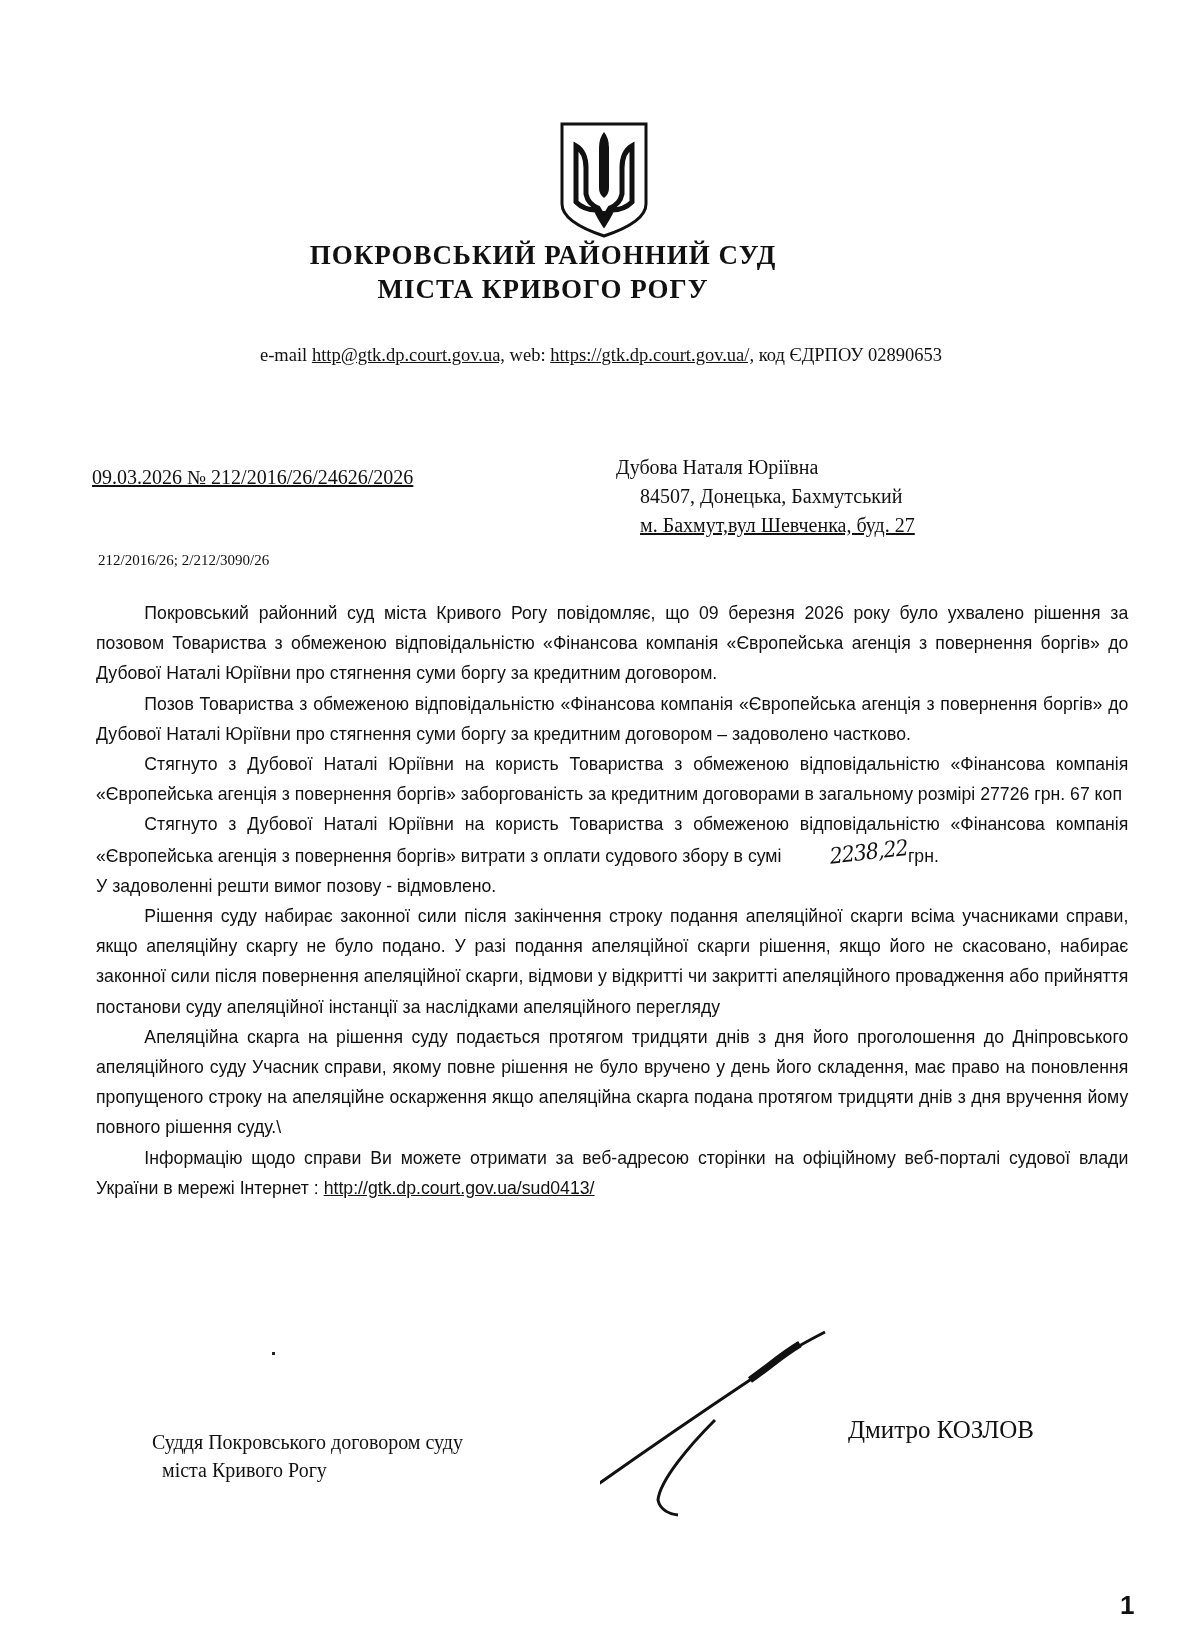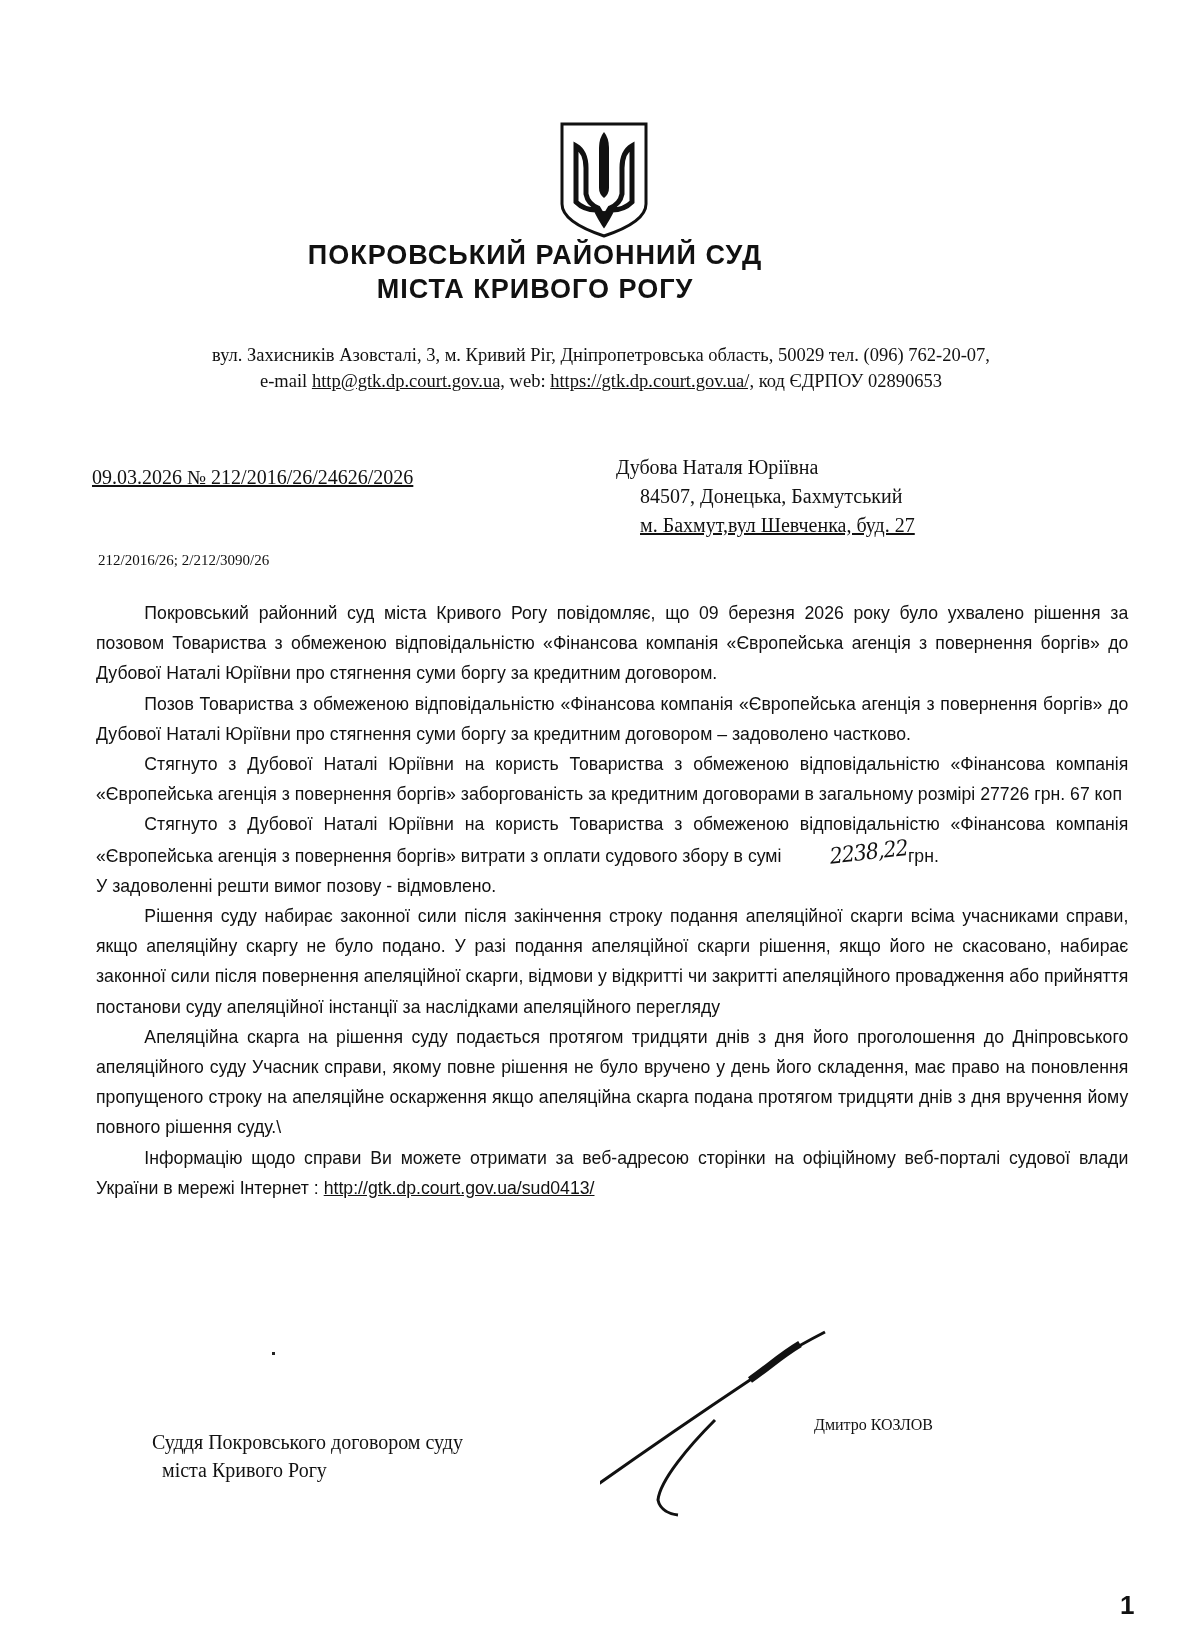--- a/index.html
+++ b/index.html
@@ -3,23 +3,23 @@
   <meta charset="utf-8">
   <style>
     html, body { margin: 0; padding: 0; background: #ffffff; }
     body {
       width: 1202px; height: 1634px; position: relative; overflow: hidden;
       font-family: "Liberation Serif", "DejaVu Serif", serif; color: #111;
     }
     .abs { position: absolute; }
     .emblem { left: 558px; top: 118px; width: 92px; height: 122px; }
     .title {
-      left: 0; width: 1070px; text-align: center; font-weight: bold;
+      left: 8px; width: 1070px; text-align: center; font-weight: bold;
       font-size: 27px; letter-spacing: 1px; line-height: 34px;
-      font-family: Liberation Sans, sans-serif;
+      font-family: Liberation Serif, serif;
     }
     .title1 { top: 238px; }
     .title2 { top: 272px; }
     .contacts {
       left: 60px; width: 1082px; text-align: center; font-size: 18.5px; line-height: 26px; top: 342px;
     }
     .u { text-decoration: underline; }
     .regnum { left: 92px; top: 466px; font-size: 20px; text-decoration: underline; }
     .recipient { left: 616px; top: 453px; font-size: 20px; line-height: 29px; }
     .recipient .l2 { padding-left: 24px; }
@@ -32,40 +32,39 @@
       transform: scaleX(0.93); transform-origin: left top; width: 1110px;
     }
     .body p { margin: 0; text-indent: 52px; }
     .body p.ni { text-indent: 0; }
     .hand {
       font-family: "DejaVu Serif", serif; font-style: italic; font-size: 22px;
       display: inline-block; transform: rotate(-6deg); letter-spacing: -1px;
     }
     .sig-left { left: 152px; top: 1428px; font-size: 20px; line-height: 28px; }
     .sig-left .l2 { padding-left: 10px; }
-    .sig-name { left: 814px; top: 1416px; font-size: 16px; }
+    .sig-name { left: 848px; top: 1416px; font-size: 25px; }
     .signature { left: 600px; top: 1320px; width: 360px; height: 250px; }
     .pagenum { left: 1120px; top: 1590px; font-size: 26px; font-weight: bold; font-family: "Liberation Sans", sans-serif; }
     .dot { left: 272px; top: 1352px; width: 3px; height: 3px; background: #222; }
   </style>
 </head>
 <body>
 
 <svg class="abs emblem" viewBox="0 0 92 122">
   <path d="M4 6 H88 V86 Q88 104 46 118 Q4 104 4 86 Z" fill="none" stroke="#111" stroke-width="3"></path>
   <path d="M46 14 q-5 6 -5 16 v40 q0 6 5 10 q5 -4 5 -10 v-40 q0 -10 -5 -16z" fill="#111"></path>
   <path d="M18 28 q10 6 10 22 v26 q2 10 12 14 l6 10 l6 -10 q10 -4 12 -14 v-26 q0 -16 10 -22 v56 q-8 8 -20 8 q-4 8 -8 14 q-4 -6 -8 -14 q-12 0 -20 -8z" fill="none" stroke="#111" stroke-width="5"></path>
   <circle cx="46" cy="98" r="5" fill="#111"></circle>
 </svg>
 
 <div class="abs title title1">ПОКРОВСЬКИЙ РАЙОННИЙ СУД</div>
 <div class="abs title title2">МІСТА КРИВОГО РОГУ</div>
 
 <div class="abs contacts">
-  <div>вул. Захисників Азовсталі, 3, м. Кривий Ріг,  Дніпропетровська область, 50029 тел. (096) 762-20-07,</div>
   <div>
     <span>e-mail</span>
     <span class="u">http@gtk.dp.court.gov.ua,</span>
     <span>web:</span>
     <span class="u">https://gtk.dp.court.gov.ua/,</span>
     <span>код ЄДРПОУ 02890653</span>
   </div>
 </div>
 
 <div class="abs regnum">09.03.2026 № 212/2016/26/24626/2026</div>

